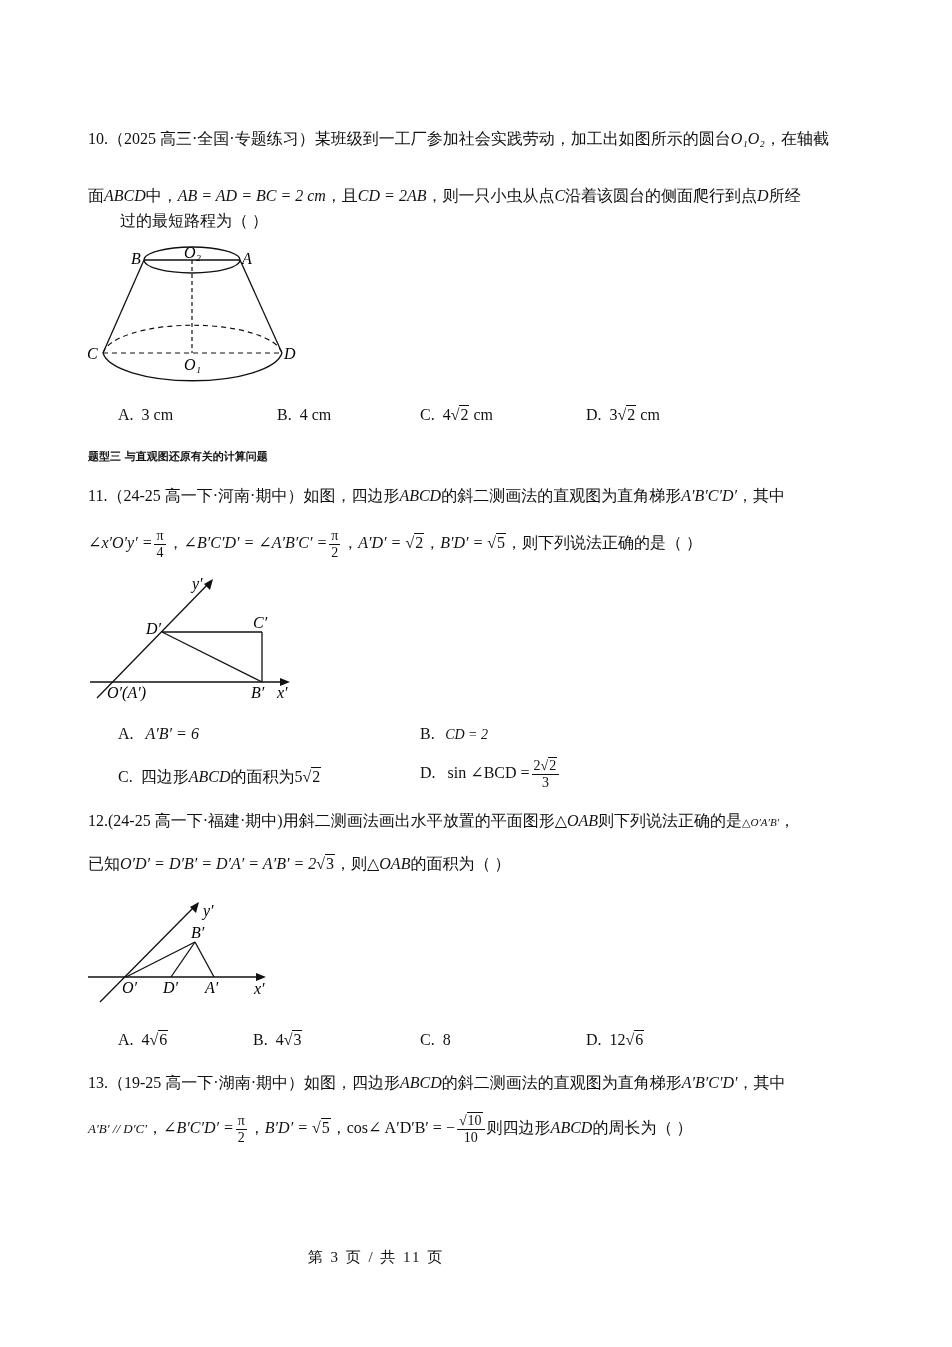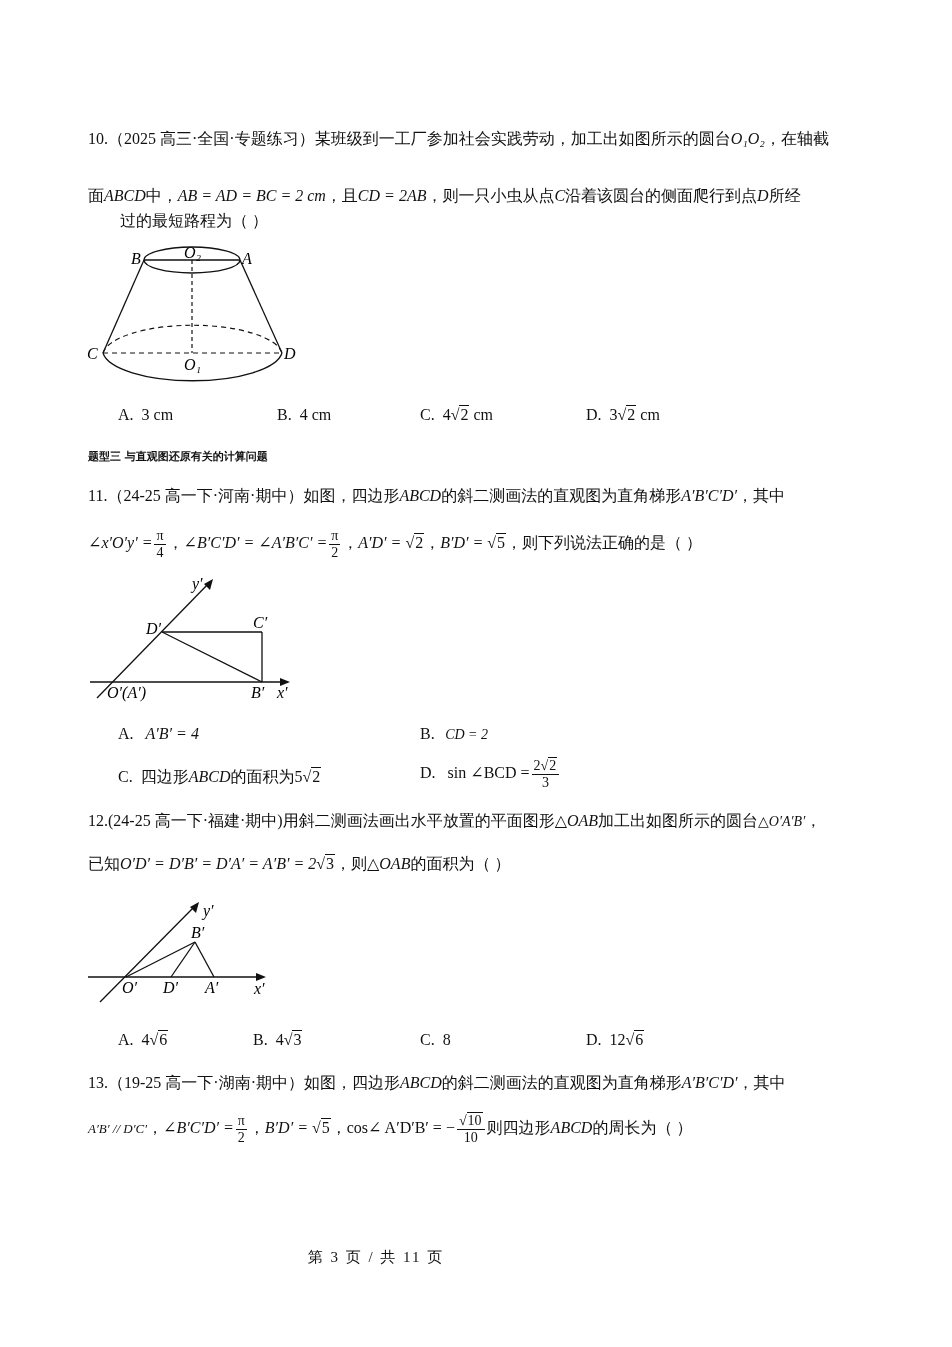--- a/index.html
+++ b/index.html
@@ -74,30 +74,30 @@
   <line x1="182" y1="62" x2="182" y2="112" stroke="#111" stroke-width="1.3"></line>
   <line x1="82" y1="62" x2="182" y2="112" stroke="#111" stroke-width="1.3"></line>
   <text x="112" y="19">y′</text>
   <text x="66" y="64">D′</text>
   <text x="173" y="58">C′</text>
   <text x="27" y="128">O′(A′)</text>
   <text x="171" y="128">B′</text>
   <text x="197" y="128">x′</text>
 </svg>
 
-<div class="opt" style="left:118px;top:723px;"><span>A.</span>&nbsp;&nbsp;&nbsp;<span class="i">A′B′ = 4</span></div>
+<div class="opt" style="left:118px;top:723px;"><span>A.</span>&nbsp;&nbsp;&nbsp;<span class="i">A′B′ = 6</span></div>
 <div class="opt" style="left:420px;top:723px;font-size:14px;"><span style="font-size:16px">B.</span>&nbsp;&nbsp;&nbsp;<span class="i">CD = 2</span></div>
 <div class="opt" style="left:118px;top:766px;"><span>C.</span>&nbsp;&nbsp;<span>四边形</span><span class="i">ABCD</span><span>的面积为</span><span>5</span><span class="sqrt">√<span class="rad">2</span></span></div>
 <div class="opt" style="left:420px;top:758px;"><span>D.</span>&nbsp;&nbsp;&nbsp;<span>sin ∠BCD =</span><span class="frac">
       <span class="num"><span>2</span><span class="sqrt">√<span class="rad">2</span></span></span>
       <span>3</span>
     </span></div>
 
 <div class="line" style="top:810px;">
-  <span>12.</span><span>(24-25 高一下·福建·期中)</span><span>用斜二测画法画出水平放置的平面图形</span><span class="i">△OAB</span><span>加工出如图所示的圆台</span><span class="i" style="font-size:14px">△O′A′B′</span><span>，</span>
+  <span>12.</span><span>(24-25 高一下·福建·期中)</span><span>用斜二测画法画出水平放置的平面图形</span><span class="i">△OAB</span><span>则下列说法正确的是</span><span class="i" style="font-size:11px">△O′A′B′</span><span>，</span>
 </div>
 <div class="line" style="top:853px;">
   <span>已知</span><span class="i">O′D′ = D′B′ = D′A′ = A′B′ = 2</span><span class="sqrt">√<span class="rad">3</span></span><span>，则</span><span class="i">△OAB</span><span>的面积为（      ）</span>
 </div>
 
 <svg class="abs" style="left:80px;top:890px;" width="200" height="120">
   <line x1="8" y1="87" x2="182" y2="87" stroke="#111" stroke-width="1.3"></line>
   <polygon points="186,87 176,83 176,91" fill="#111"></polygon>
   <line x1="20" y1="112" x2="116" y2="15" stroke="#111" stroke-width="1.3"></line>
   <polygon points="119,12 110,17 116,23" fill="#111"></polygon>

